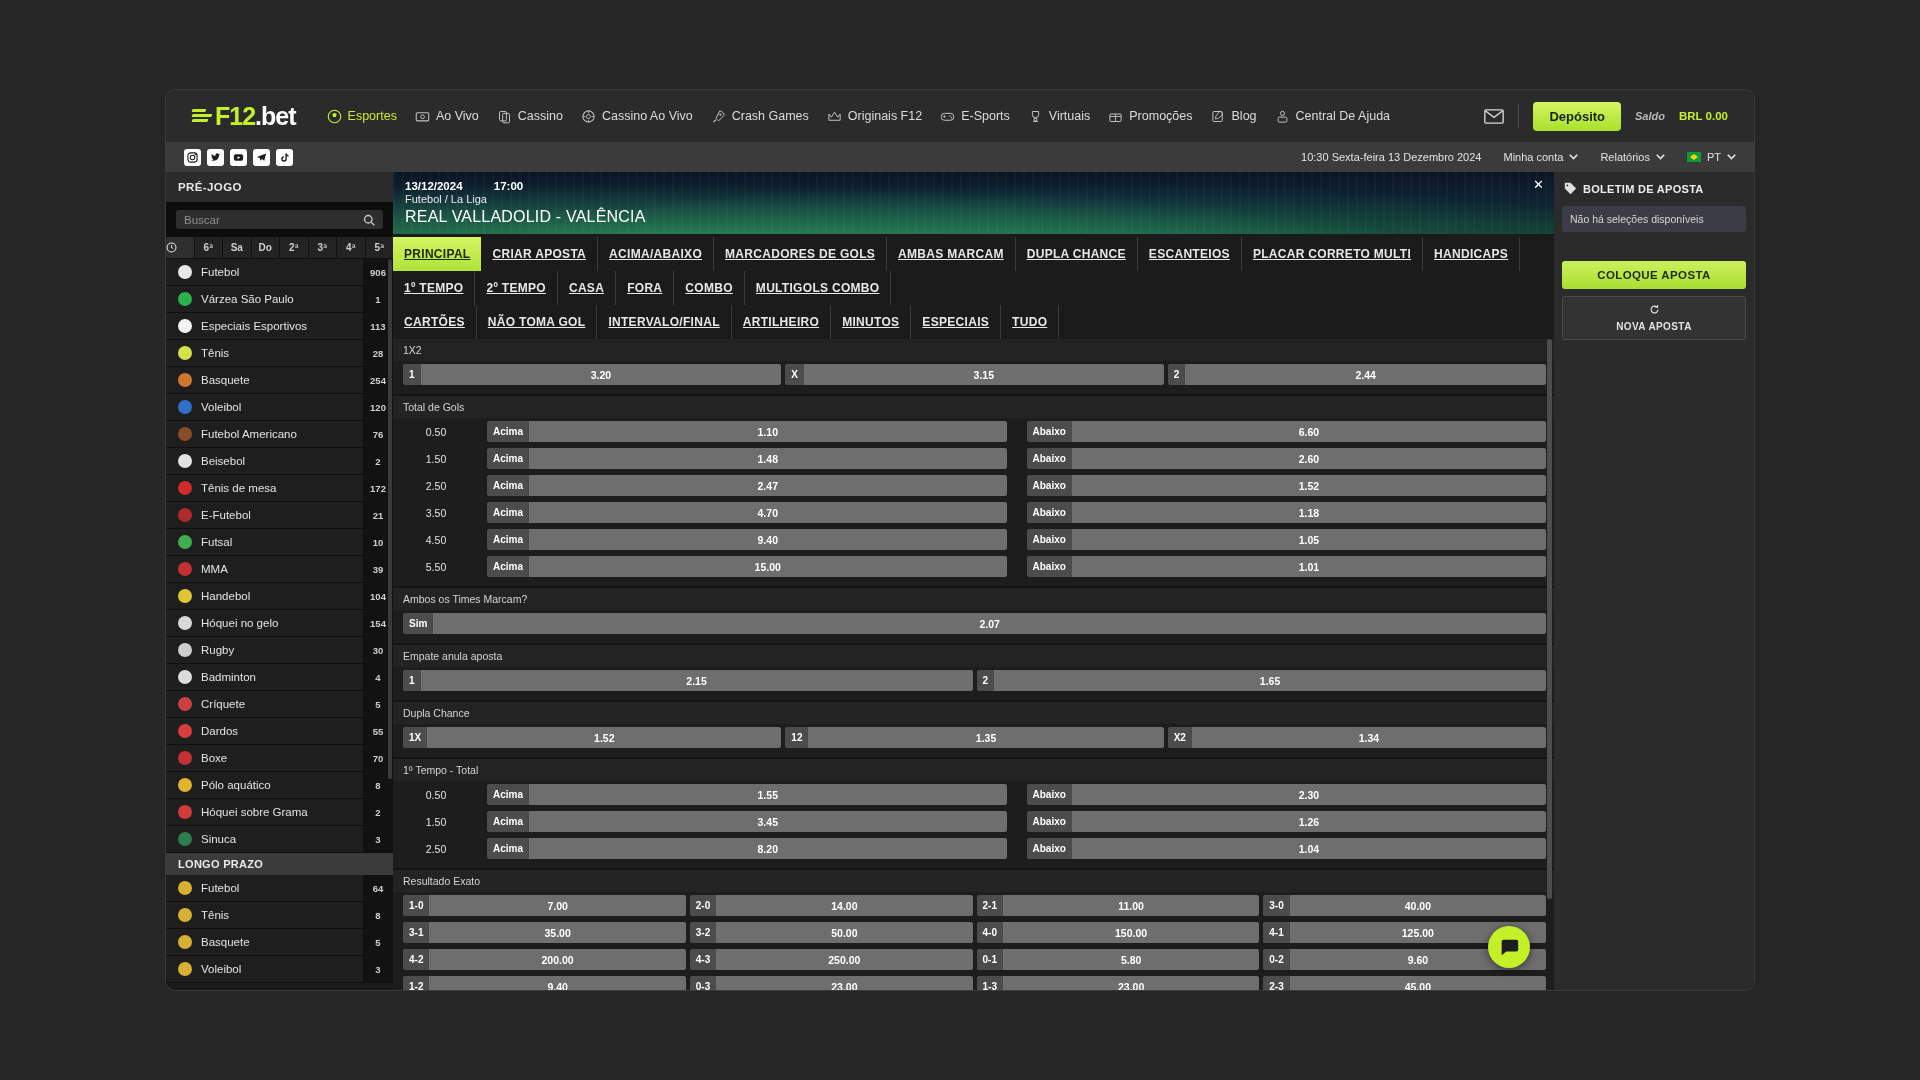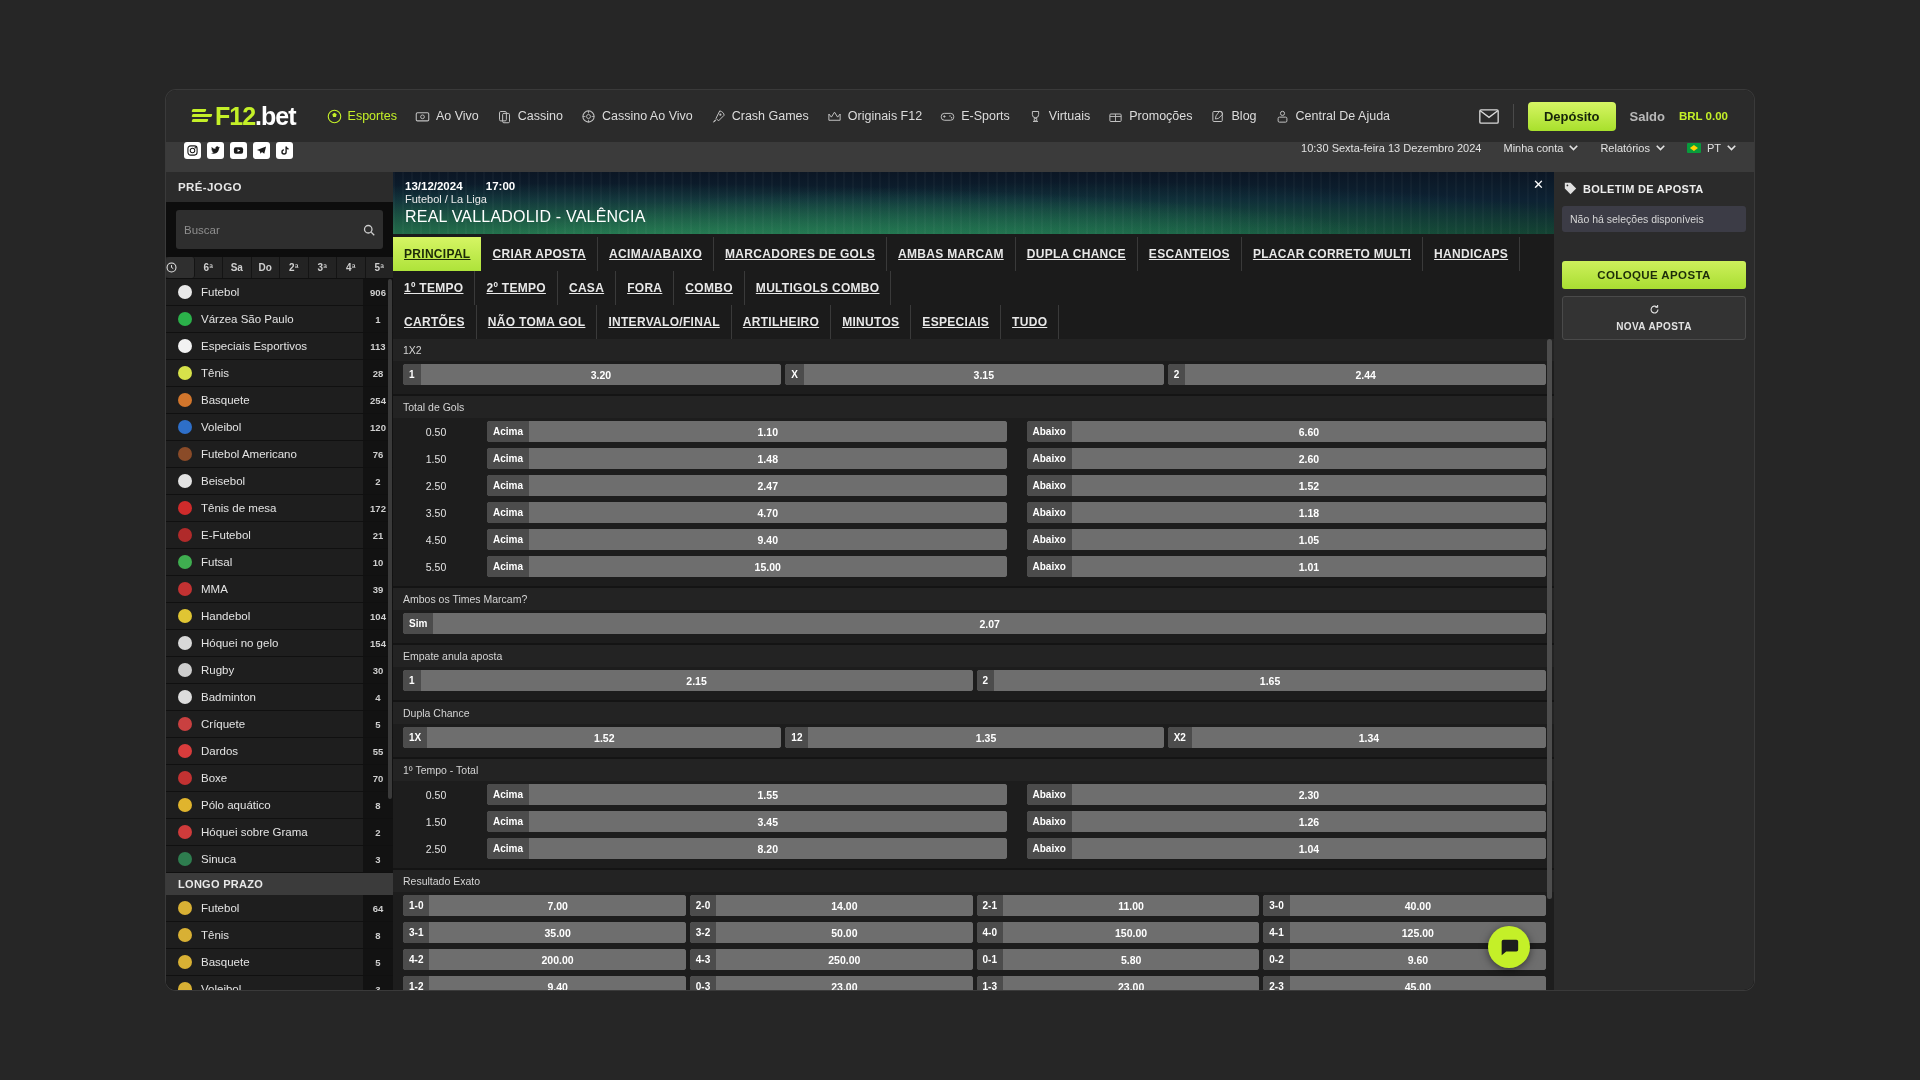--- a/index.html
+++ b/index.html
@@ -41,26 +41,26 @@
   .navitem.active .ic{ opacity:1; }
 
   .topright{ margin-left:auto; display:flex; align-items:center; gap:14px; padding-right:10px;}
   .mail-ic{ width:20px;height:15px;}
   .vdiv{ width:1px;height:24px;background:#4a4a4a;}
   .deposit-btn{
     background:linear-gradient(180deg,#d6f564,#a8e02c);
     color:#17240a; font-weight:bold; font-size:13px;
     padding:7px 16px; border-radius:4px; border:none; cursor:pointer;
   }
-  .saldo-lbl{ color:#b9b9b9; font-size:13px; font-weight:bold;}
+  .saldo-lbl{ color:#b9b9b9; font-size:11px; font-weight:bold;font-style:italic;}
   .saldo-val{ color:#c4f028; font-size:11.5px; font-weight:bold;}
 
   
   .subbar{
-    height:30px; background:#3b3b3b; display:flex; align-items:flex-start;
+    height:30px; background:#3b3b3b; display:flex; align-items:center;
     padding:0 18px; flex:0 0 auto;
   }
   .social{ display:flex; gap:6px; }
   .sbtn{
     width:17px;height:17px;background:#fff;border-radius:3px;
     display:flex;align-items:center;justify-content:center; cursor:pointer;
   }
   .sbtn svg{ width:11px; height:11px; fill:#1b1b1b; }
   .subright{ margin-left:auto; display:flex; align-items:center; gap:22px; color:#e2e2e2; font-size:11px;}
   .subright .drop{ display:flex;align-items:center;gap:6px;cursor:pointer;}
@@ -71,21 +71,21 @@
 
   
   .body{ flex:1 1 auto; display:flex; min-height:0; background:#141414;}
 
   
   .sidebar{ width:227px; flex:0 0 227px; background:#1a1a1a; display:flex;flex-direction:column; min-height:0;}
   .side-head{ background:#2b2b2b; color:#e6e6e6; font-size:11.5px; font-weight:bold;
      letter-spacing:.4px; padding:9px 12px; }
   .search-wrap{ background:#0d0d0d; padding:8px 10px;}
   .search-box{ background:#2e2e2e; border-radius:3px; display:flex;align-items:center;
-     padding:0 8px; height:39px;}
+     padding:0 8px; height:19px;}
   .search-box input{
     flex:1; background:transparent;border:none;outline:none;color:#d8d8d8;font-size:11.5px;
     font-family:"Liberation Sans", sans-serif;
   }
   .search-box input::placeholder{ color:#8e8e8e;}
   .search-ic{width:12px;height:12px;}
   .daystrip{ display:flex; background:#232323; border-bottom:1px solid #101010;}
   .day{ flex:1; text-align:center; color:#cfcfcf; font-size:10px; font-weight:bold;
      padding:5px 0; border-right:1px solid #141414; cursor:pointer;}
   .day:last-child{border-right:none;}
@@ -111,21 +111,21 @@
       radial-gradient(ellipse at 60% 130%, rgba(40,160,110,.45), transparent 62%),
       linear-gradient(180deg,#0b1624 0%, #0d2233 45%, #123a2d 100%);
   }
   .hero:before{
     content:""; position:absolute; inset:0;
     background-image:repeating-linear-gradient(90deg, rgba(255,255,255,.05) 0 2px, transparent 2px 9px);
     opacity:.5;
   }
   .hero-txt{ position:relative; padding:8px 0 0 12px; }
   .hero-date{ color:#fff; font-size:11.5px; font-weight:bold;}
-  .hero-date .tm{ margin-left:20px;}
+  .hero-date .tm{ margin-left:28px;}
   .hero-lg{ color:#eaeaea; font-size:11px; margin-top:1px;}
   .hero-title{ color:#fff; font-size:16px; margin-top:3px; letter-spacing:.2px;}
   .hero-close{ position:absolute; right:10px; top:6px; color:#fff; font-size:13px; cursor:pointer; line-height:1;}
 
   .tabbar{ background:#1b1b1b; padding:3px 0 0 0; flex:0 0 auto;}
   .tabrow{ display:flex; flex-wrap:wrap; }
   .tab{
     color:#e8e8e8; font-size:12px; font-weight:bold; letter-spacing:.3px;
     padding:10px 11px; border-right:1px solid #3a3a3a; cursor:pointer; white-space:nowrap;text-decoration:underline;
   }

